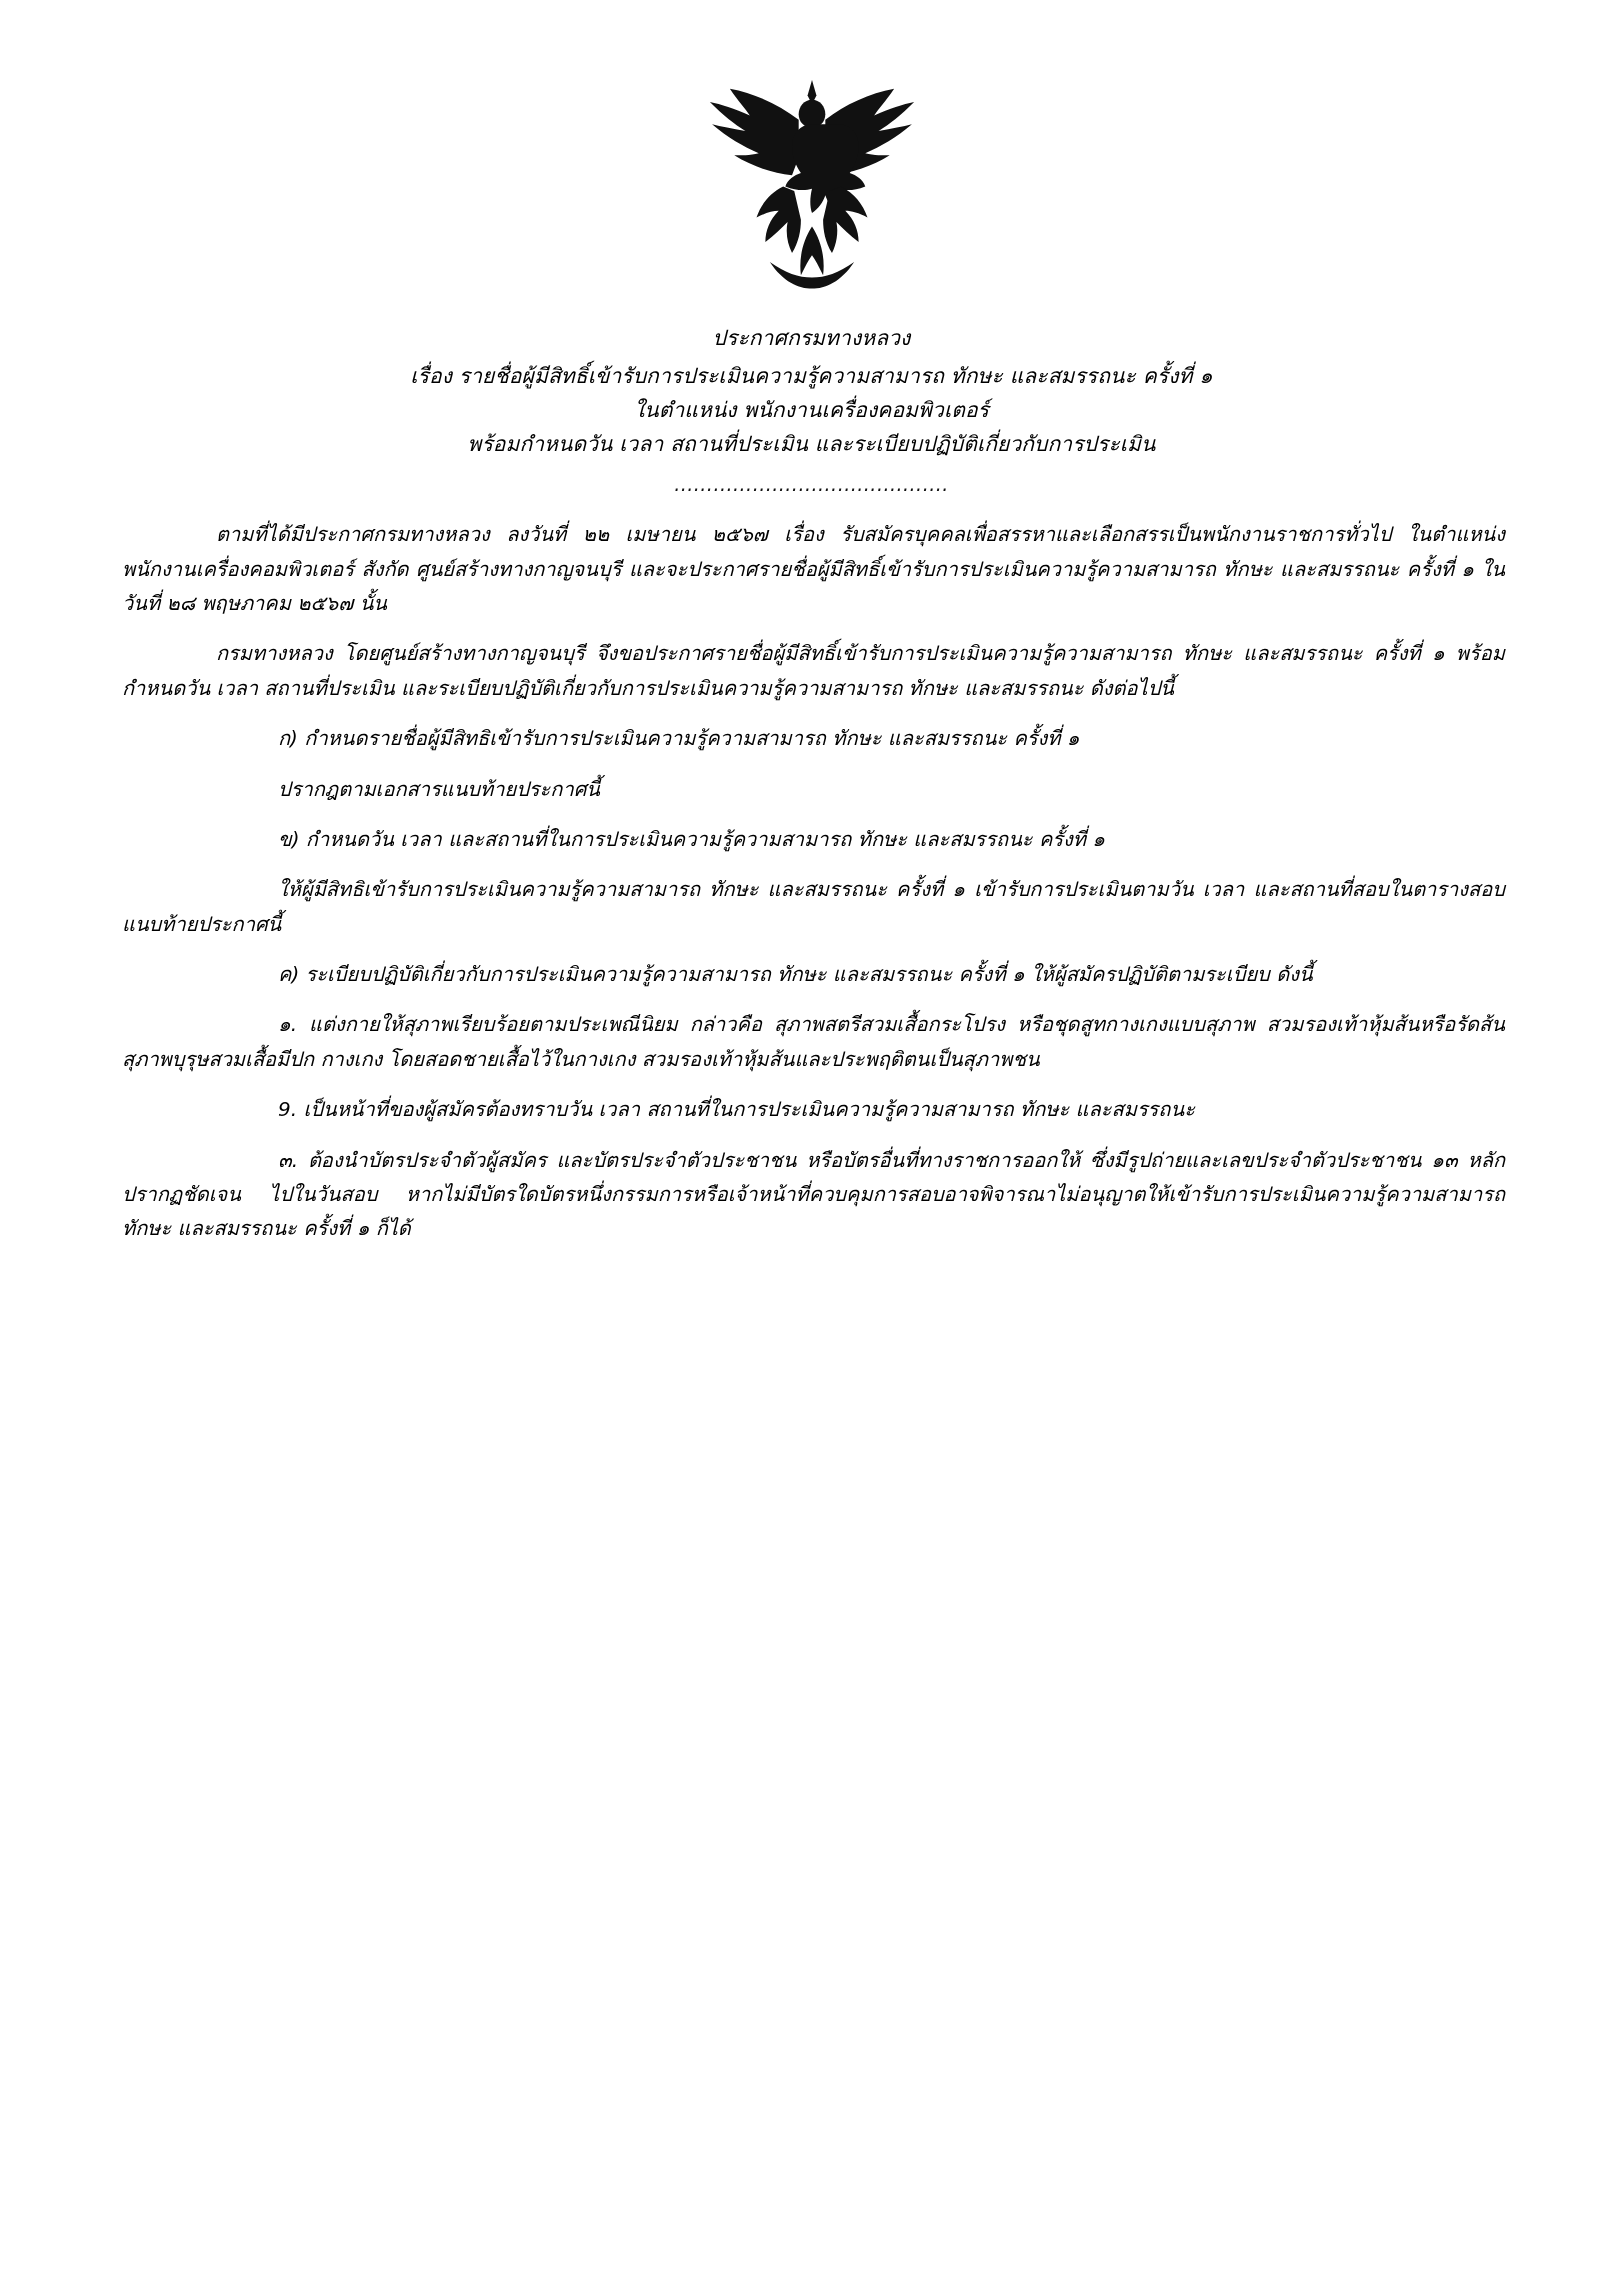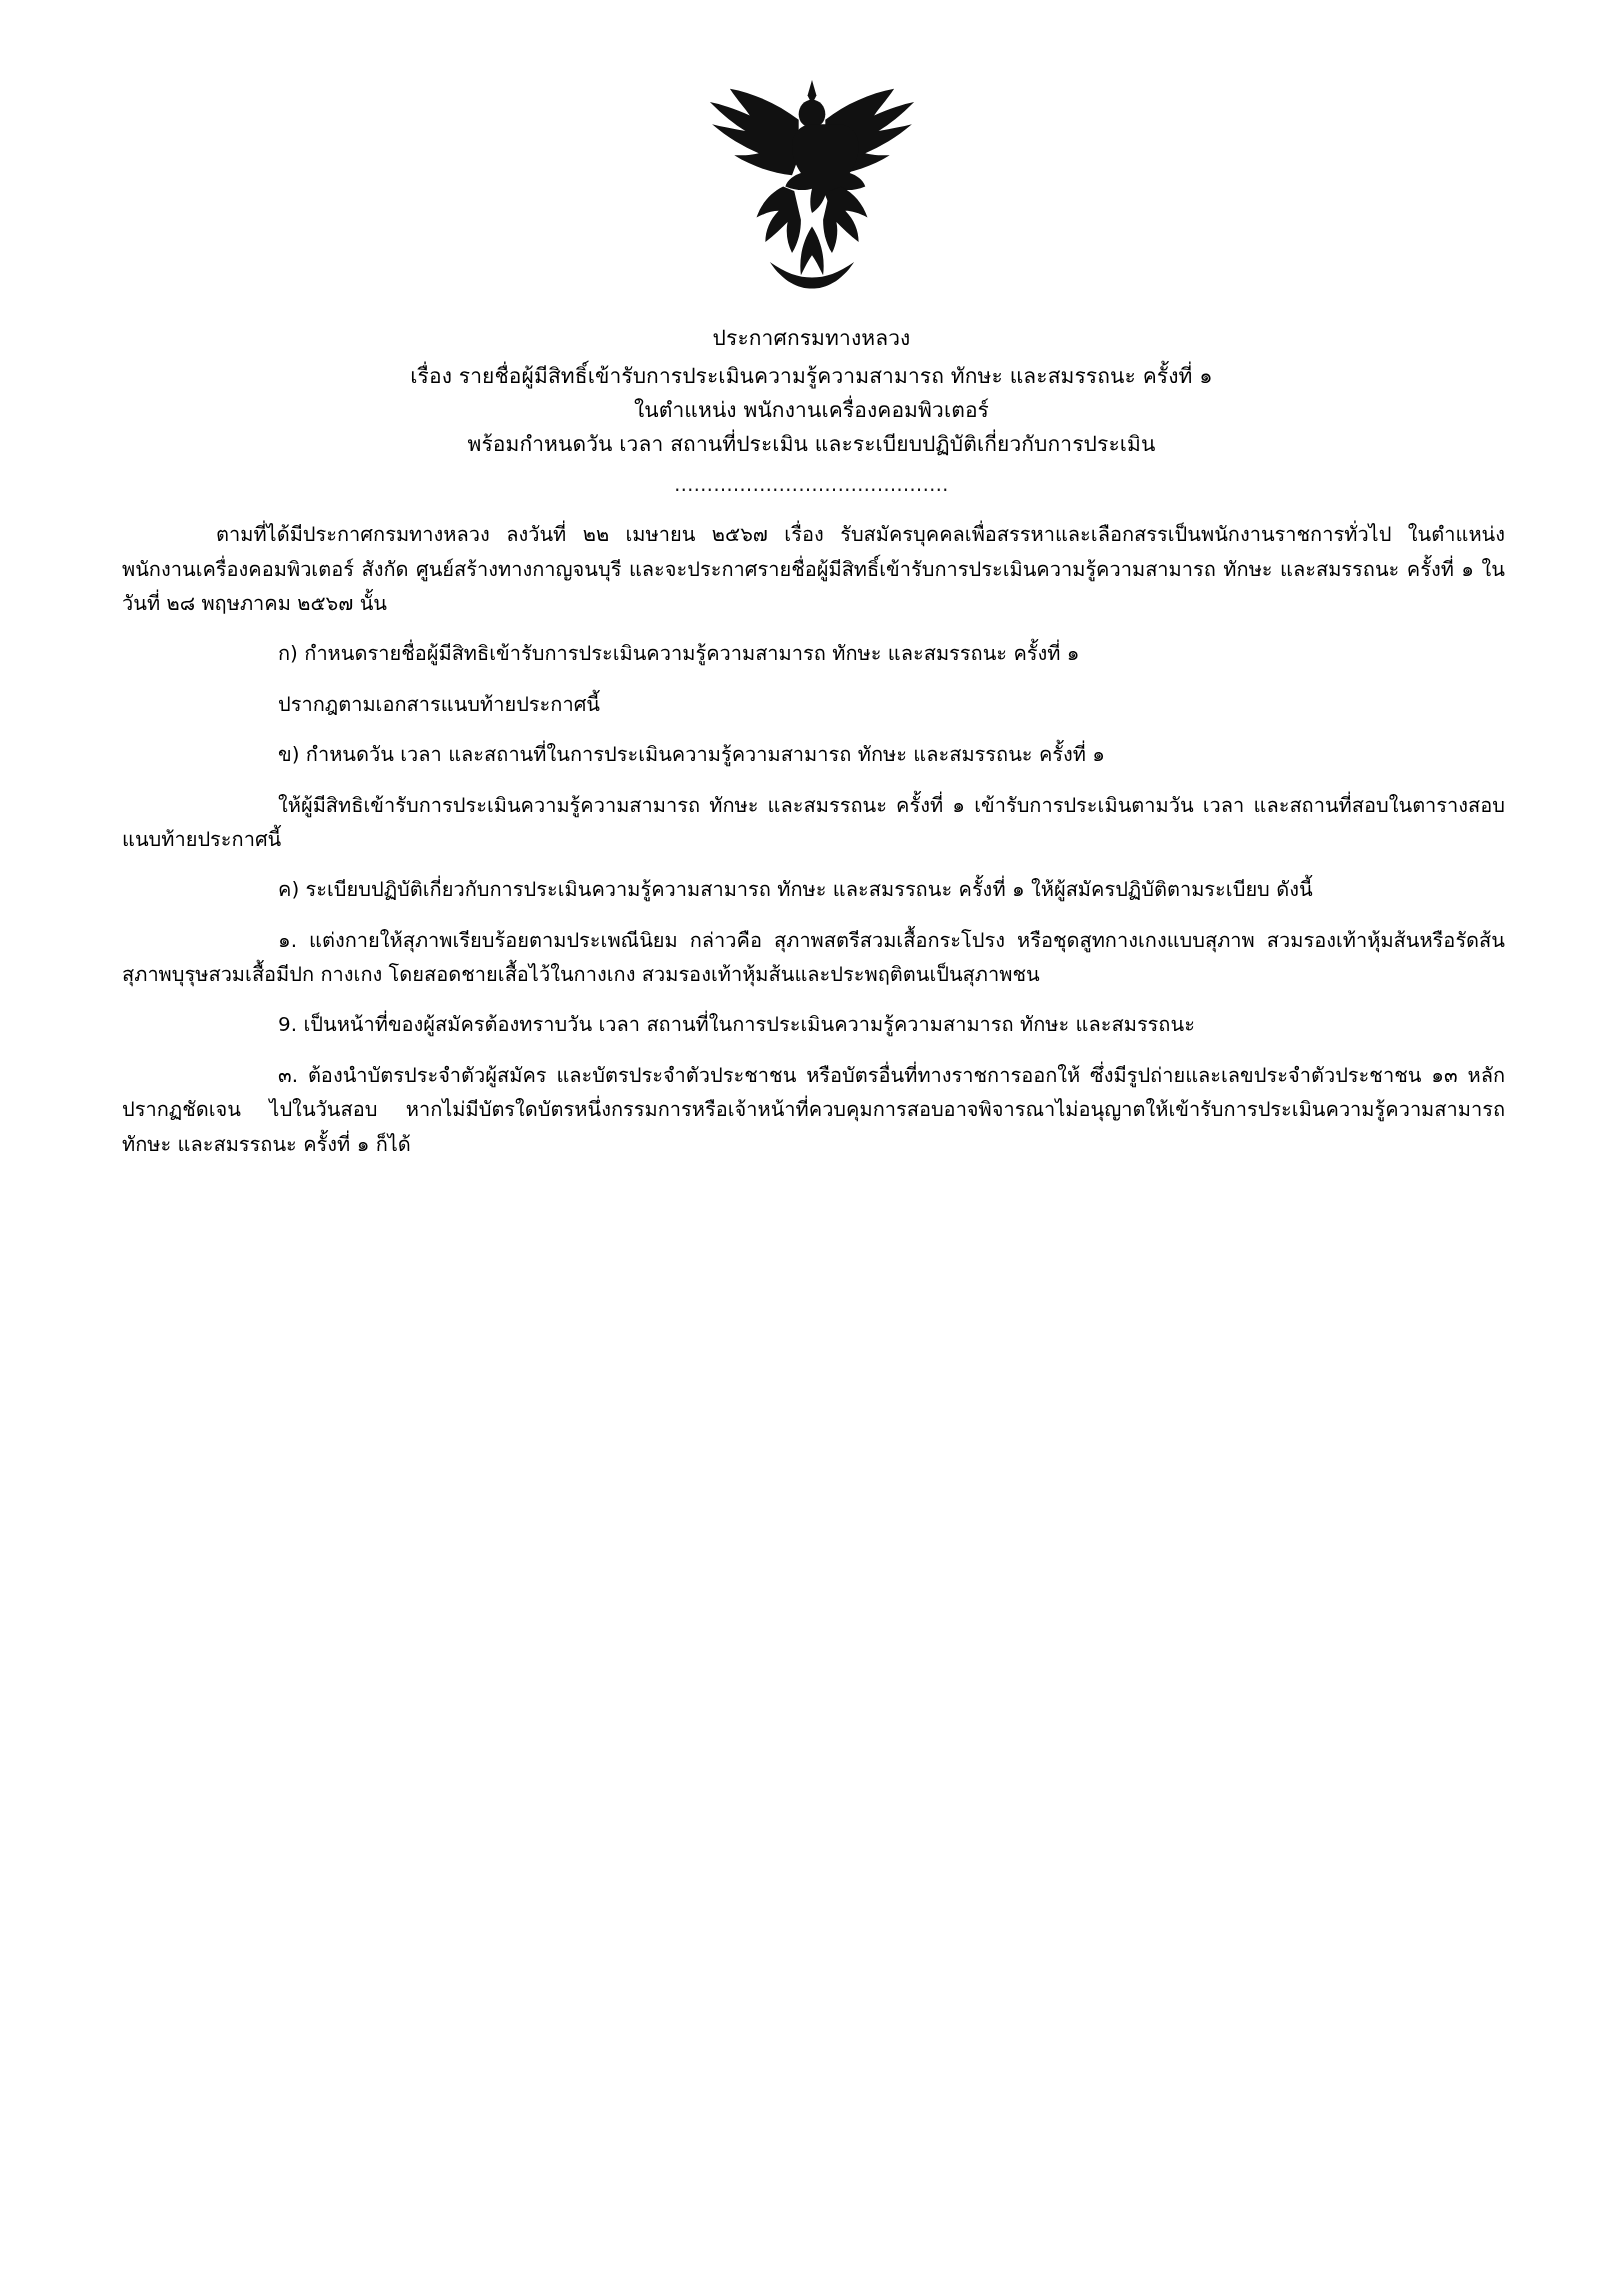--- a/index.html
+++ b/index.html
@@ -11,20 +11,21 @@
     font-family: "DejaVu Sans", sans-serif;
     color: #000000;
   }
   .page {
     width: 1623px;
     min-height: 2295px;
     box-sizing: border-box;
     background: #ffffff;
     padding: 57px 118px 66px 118px;
     position: relative;
+    font-style: italic;
   }
   .emblem-wrap {
     display: flex;
     justify-content: center;
     align-items: flex-start;
     margin-top: 14px;
     margin-bottom: 28px;
   }
   .emblem {
     width: 222px;
@@ -101,20 +102,21 @@
     <div class="title-line t1">ประกาศกรมทางหลวง</div>
     <div class="title-line">เรื่อง  รายชื่อผู้มีสิทธิ์เข้ารับการประเมินความรู้ความสามารถ ทักษะ และสมรรถนะ ครั้งที่ ๑</div>
     <div class="title-line">ในตำแหน่ง  พนักงานเครื่องคอมพิวเตอร์</div>
     <div class="title-line">พร้อมกำหนดวัน เวลา สถานที่ประเมิน และระเบียบปฏิบัติเกี่ยวกับการประเมิน</div>
   </div>
 
   <div class="dots">..........................................</div>
 
   <div class="body-text">
     <p class="para indent-first">ตามที่ได้มีประกาศกรมทางหลวง  ลงวันที่ ๒๒ เมษายน ๒๕๖๗  เรื่อง รับสมัครบุคคลเพื่อสรรหาและเลือกสรรเป็นพนักงานราชการทั่วไป  ในตำแหน่ง พนักงานเครื่องคอมพิวเตอร์  สังกัด ศูนย์สร้างทางกาญจนบุรี และจะประกาศรายชื่อผู้มีสิทธิ์เข้ารับการประเมินความรู้ความสามารถ ทักษะ และสมรรถนะ ครั้งที่ ๑ ในวันที่ ๒๘ พฤษภาคม ๒๕๖๗  นั้น</p>
+    <p class="para indent-first">กรมทางหลวง โดยศูนย์สร้างทางกาญจนบุรี  จึงขอประกาศรายชื่อผู้มีสิทธิ์เข้ารับการประเมินความรู้ความสามารถ ทักษะ และสมรรถนะ ครั้งที่ ๑  พร้อมกำหนดวัน เวลา สถานที่ประเมิน และระเบียบปฏิบัติเกี่ยวกับการประเมินความรู้ความสามารถ ทักษะ และสมรรถนะ  ดังต่อไปนี้</p>
     <p class="para indent-label">ก)  กำหนดรายชื่อผู้มีสิทธิเข้ารับการประเมินความรู้ความสามารถ ทักษะ และสมรรถนะ ครั้งที่ ๑</p>
     <p class="para indent-label">ปรากฎตามเอกสารแนบท้ายประกาศนี้</p>
     <p class="para indent-label">ข)  กำหนดวัน เวลา และสถานที่ในการประเมินความรู้ความสามารถ ทักษะ และสมรรถนะ ครั้งที่ ๑</p>
     <p class="para indent-label">ให้ผู้มีสิทธิเข้ารับการประเมินความรู้ความสามารถ ทักษะ และสมรรถนะ ครั้งที่ ๑  เข้ารับการประเมินตามวัน เวลา และสถานที่สอบในตารางสอบแนบท้ายประกาศนี้</p>
     <p class="para indent-label">ค)  ระเบียบปฏิบัติเกี่ยวกับการประเมินความรู้ความสามารถ ทักษะ และสมรรถนะ ครั้งที่ ๑ ให้ผู้สมัครปฏิบัติตามระเบียบ  ดังนี้</p>
     <p class="para indent-label">๑.  แต่งกายให้สุภาพเรียบร้อยตามประเพณีนิยม กล่าวคือ สุภาพสตรีสวมเสื้อกระโปรง หรือชุดสูทกางเกงแบบสุภาพ สวมรองเท้าหุ้มส้นหรือรัดส้น สุภาพบุรุษสวมเสื้อมีปก กางเกง โดยสอดชายเสื้อไว้ในกางเกง สวมรองเท้าหุ้มส้นและประพฤติตนเป็นสุภาพชน</p>
     <p class="para indent-label">9.  เป็นหน้าที่ของผู้สมัครต้องทราบวัน เวลา สถานที่ในการประเมินความรู้ความสามารถ ทักษะ และสมรรถนะ</p>
     <p class="para indent-label">๓.  ต้องนำบัตรประจำตัวผู้สมัคร และบัตรประจำตัวประชาชน หรือบัตรอื่นที่ทางราชการออกให้  ซึ่งมีรูปถ่ายและเลขประจำตัวประชาชน ๑๓ หลักปรากฏชัดเจน ไปในวันสอบ  หากไม่มีบัตรใดบัตรหนึ่งกรรมการหรือเจ้าหน้าที่ควบคุมการสอบอาจพิจารณาไม่อนุญาตให้เข้ารับการประเมินความรู้ความสามารถ ทักษะ และสมรรถนะ ครั้งที่ ๑ ก็ได้</p>
   </div>
 

